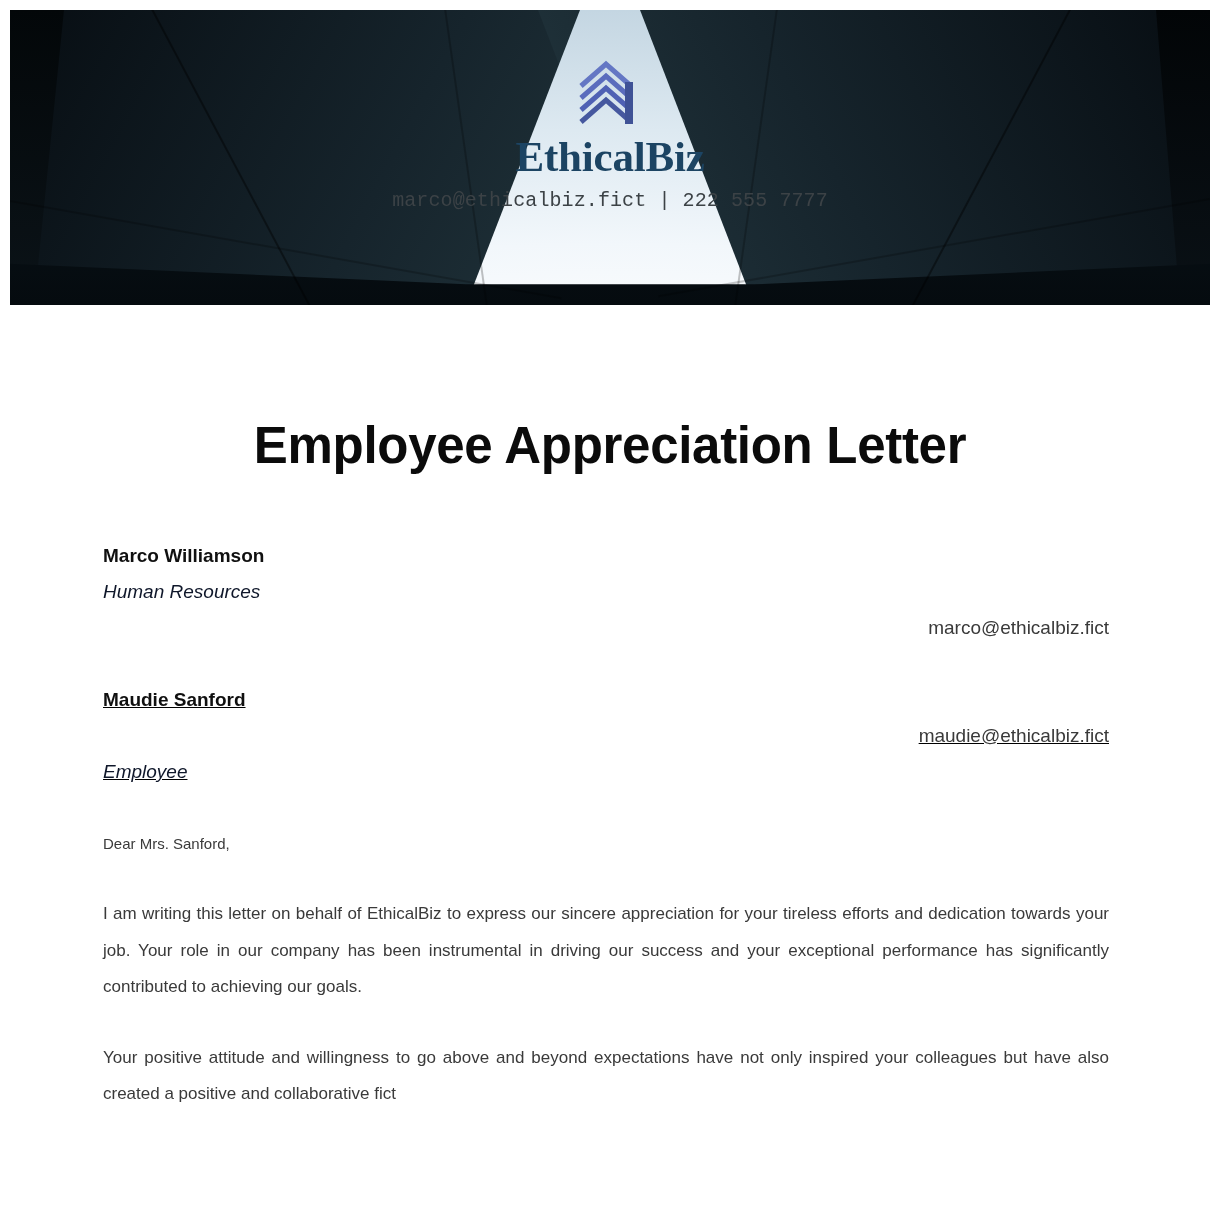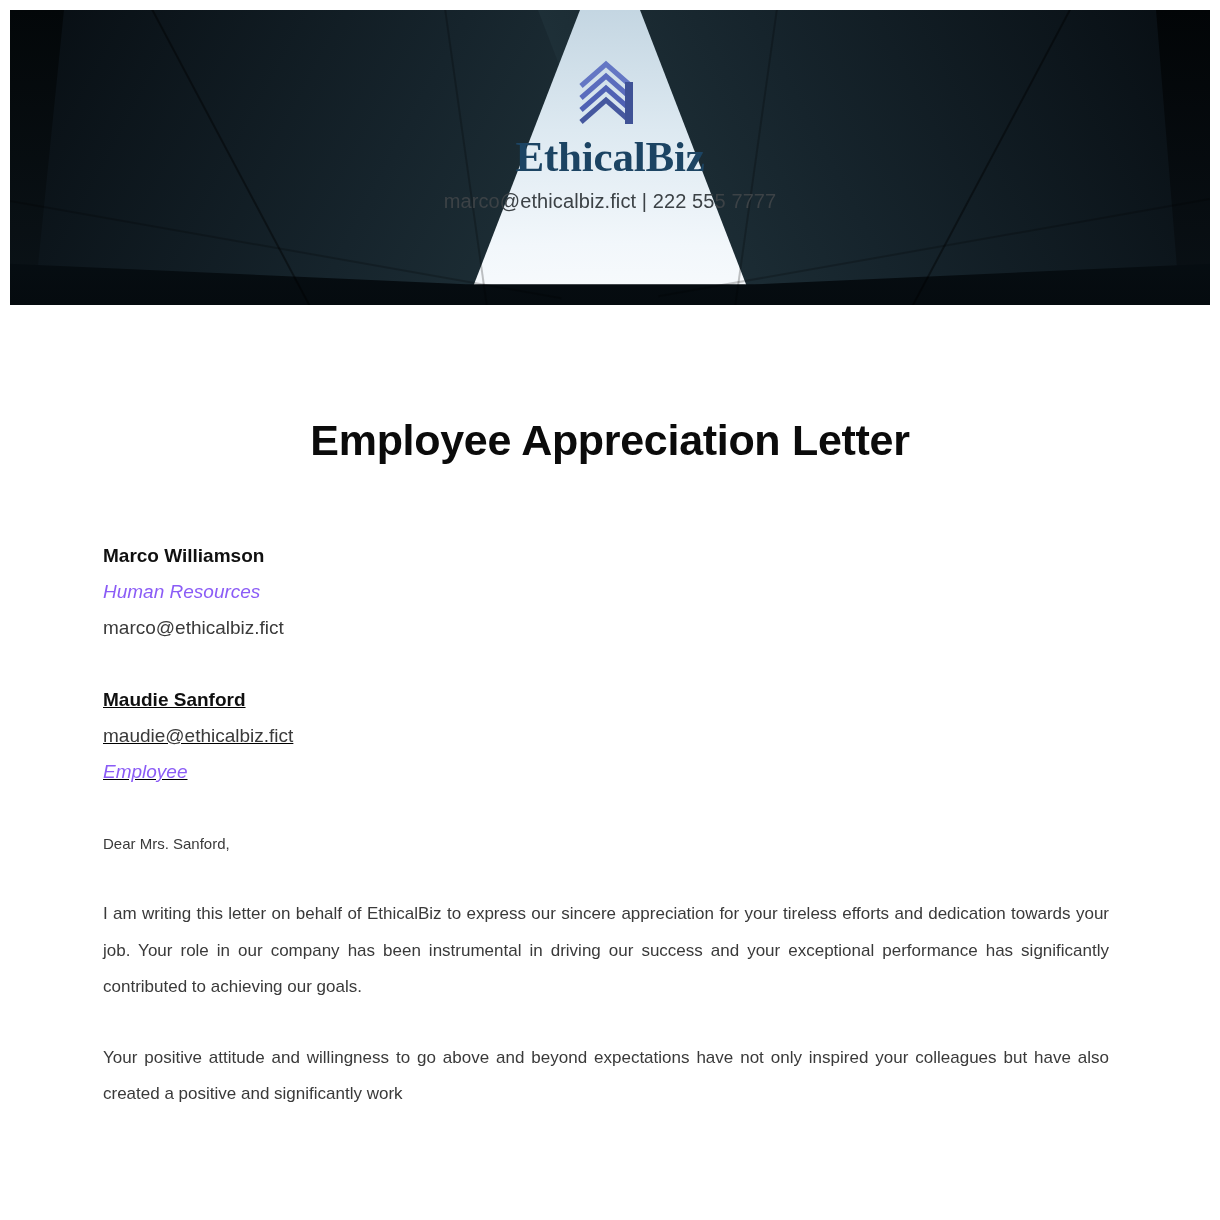--- a/index.html
+++ b/index.html
@@ -108,57 +108,57 @@
     font-family: "Liberation Serif", serif;
     font-weight: 700;
     font-size: 43px;
     line-height: 1.08;
     letter-spacing: -0.2px;
     color: #1c4463;
   }
 
   .lh-contact {
     margin: 9px 0 0;
-    font-family: Liberation Sans, sans-serif;
+    font-family: Liberation Mono, monospace;
     font-size: 20px;
     line-height: 1.2;
     color: #3c4246;
     letter-spacing: 0.1px;
   }
 
   
   .doc-title {
     position: absolute;
     left: 0;
     right: 0;
     top: 416px;
     text-align: center;
-    font-size: 43px;
+    font-size: 51px;
     font-weight: 700;
     letter-spacing: -0.3px;
     color: #0b0b0b;
     margin: 0;
   }
 
   .letter {
     position: absolute;
     left: 103px;
     top: 538px;
     width: 1006px;
   }
 
   .addr-line {
     font-size: 19px;
     line-height: 36px;
     color: #2b2b2b;
     white-space: nowrap;
   }
   .addr-line.name  { font-weight: 700; color: #101010; }
-  .addr-line.role  { font-style: italic; color: #8b5cf6; }
-  .addr-line.email { color: #3a3a3a; }
+  .addr-line.role  { font-style: italic; color: #0f172a; }
+  .addr-line.email { color: #3a3a3a; text-align: right; }
 
   .date-line {
     margin-top: 36px;
     font-size: 21px;
     line-height: 36px;
     color: #3a3a3a;
   }
 
   .recipient { margin-top: 36px; text-decoration: underline; }
 
@@ -231,17 +231,17 @@
     <div class="recipient">
       <div class="addr-line name">Maudie Sanford</div>
       <div class="addr-line email">maudie@ethicalbiz.fict</div>
       <div class="addr-line role">Employee</div>
     </div>
 
     <div class="salutation">Dear Mrs. Sanford,</div>
 
     <p class="body-para">I am writing this letter on behalf of EthicalBiz to express our sincere appreciation for your tireless efforts and dedication towards your job. Your role in our company has been instrumental in driving our success and your exceptional performance has significantly contributed to achieving our goals.</p>
 
-    <p class="body-para">Your positive attitude and willingness to go above and beyond expectations have not only inspired your colleagues but have also created a positive and significantly work</p>
+    <p class="body-para">Your positive attitude and willingness to go above and beyond expectations have not only inspired your colleagues but have also created a positive and collaborative fict</p>
 
   </div>
 
 </div>
 
 </body></html>

